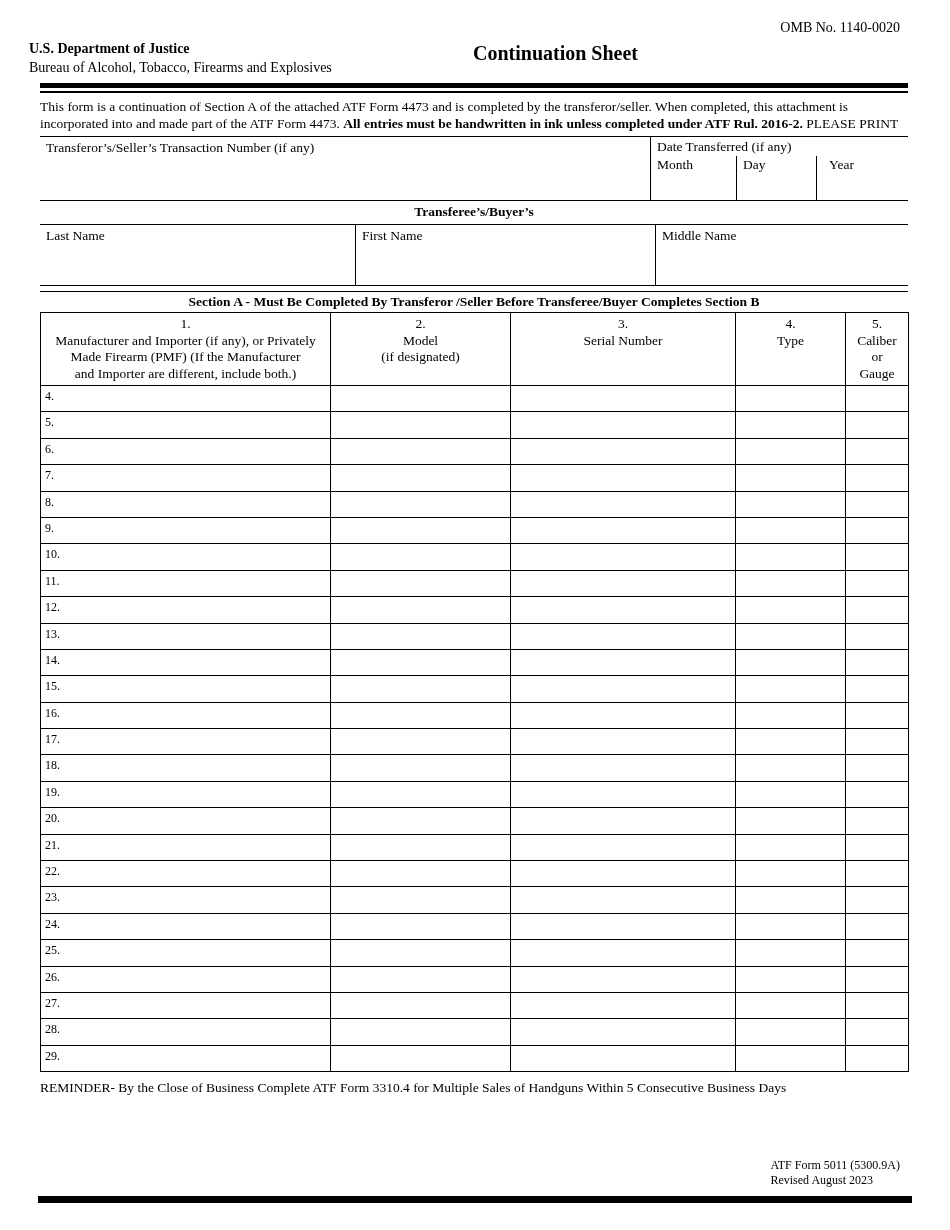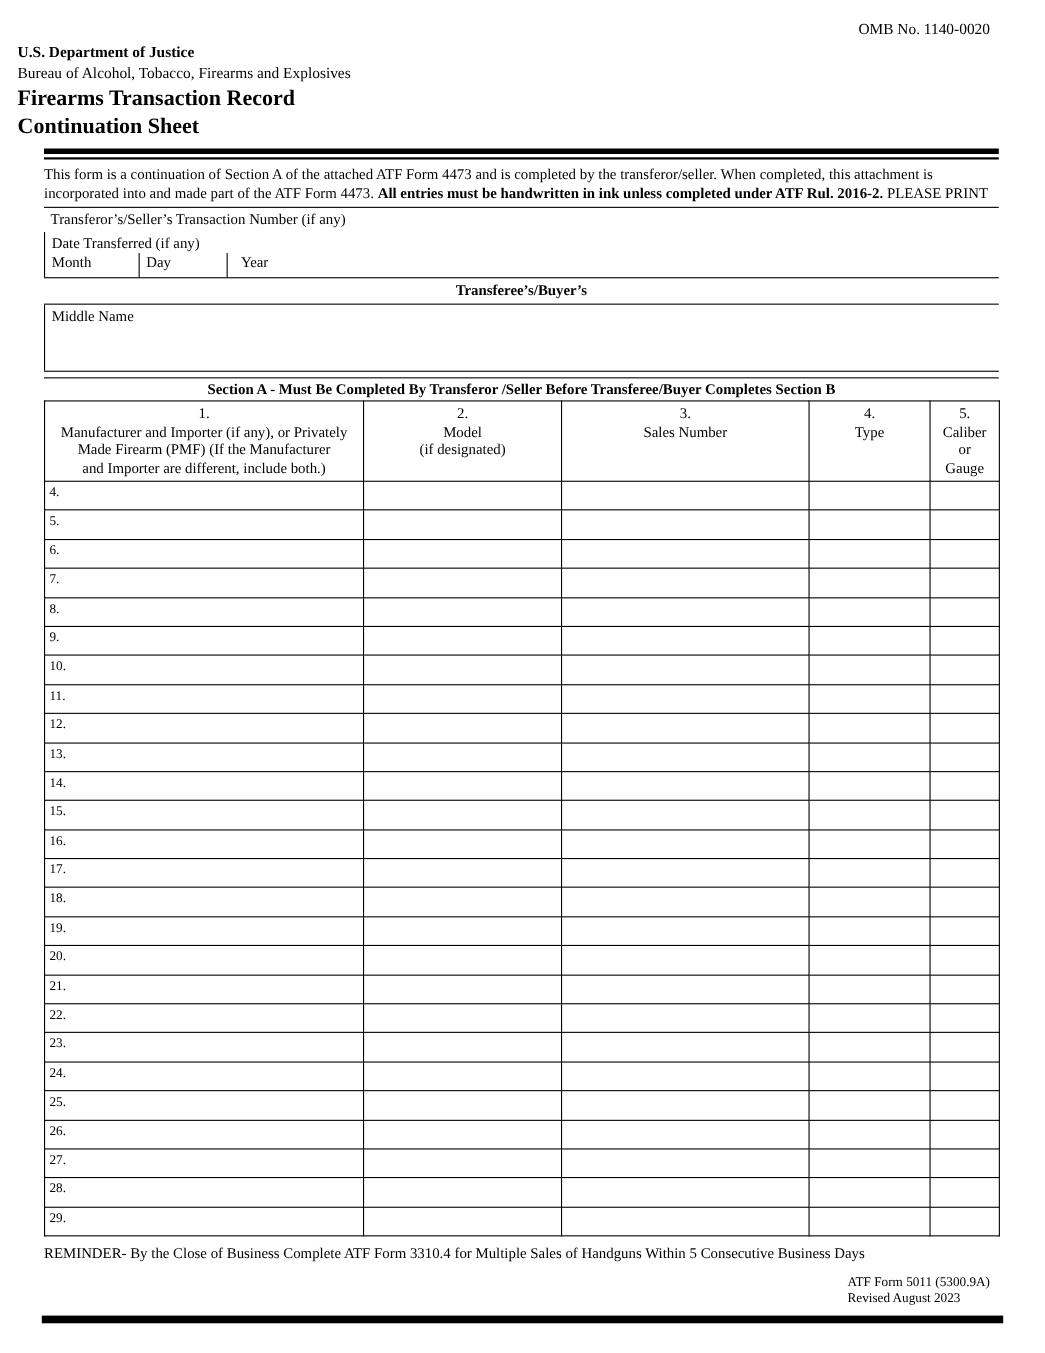--- a/index.html
+++ b/index.html
@@ -2,32 +2,32 @@
 <html><head>
 <meta charset="utf-8">
 <style>
   * { margin:0; padding:0; box-sizing:border-box; }
   html, body { background:#fff; }
   .page { position:relative; width:950px; height:1230px; background:#fff; color:#000;
           font-family:"Liberation Serif", serif; overflow:hidden; }
 
   .omb { text-align:right; padding:20px 50px 0 0; font-size:14px; line-height:16px; }
 
-  .header-flex { display:flex; margin:4px 42px 0 16px; align-items:flex-start;flex-direction:column; }
+  .header-flex { display:flex; margin:4px 42px 0 29px; align-items:flex-start; }
   .agency { width:444px; }
   .agency-main { font-weight:bold; font-size:14px; line-height:17px; }
   .agency-sub { font-size:14px; line-height:17px; margin-top:2px; }
   .title-block { font-weight:bold; font-size:20px; line-height:26px; }
 
   .rule { margin:7px 42px 0 40px; height:10px; border-top:5px solid #000; border-bottom:2px solid #000; }
 
   .intro { margin:0 42px 0 40px; padding:5px 2px 4px 0; font-size:13.5px; line-height:17px; }
 
   .txn-row { margin:0 42px 0 40px; border-top:1.5px solid #000; border-bottom:1.5px solid #000;
-             display:flex; height:65px;flex-direction:column; }
+             display:flex; height:65px; }
   .txn-number { width:610px; padding:3px 6px; font-size:13.5px; line-height:16px; }
   .txn-date { flex:1; border-left:1.5px solid #000; display:flex; flex-direction:column; }
   .date-label { padding:2px 6px 0; font-size:13.5px; line-height:16px; }
   .date-cols { flex:1; display:flex; margin-top:1px; }
   .date-col { font-size:13.5px; padding:1px 6px; line-height:16px; }
   .date-col-month { width:85px; }
   .date-col-day { width:80px; border-left:1.5px solid #000; }
   .date-col-year { flex:1; border-left:1.5px solid #000;padding-left:12px; }
 
   .buyer-header { margin:0 42px 0 40px; text-align:center; font-weight:bold; font-size:13.5px;
@@ -62,21 +62,20 @@
 <div class="page">
 
   <div class="omb">OMB No. 1140-0020</div>
 
   <div class="header-flex">
     <div class="agency">
       <div class="agency-main">U.S. Department of Justice</div>
       <div class="agency-sub">Bureau of Alcohol, Tobacco, Firearms and Explosives</div>
     </div>
     <div class="title-block">
-      <div>Firearms Transaction Record</div>
       <div>Continuation Sheet</div>
     </div>
   </div>
 
   <div class="rule"></div>
 
   <div class="intro"><span>This form is a continuation of Section A of the attached ATF Form 4473 and is completed by the transferor/seller.  When completed, this attachment is incorporated into and made part of the ATF Form 4473.  </span><b>All entries must be handwritten in ink unless completed under ATF Rul. 2016-2.</b><span>  PLEASE PRINT</span></div>
 
   <div class="txn-row">
     <div class="txn-number">
@@ -94,20 +93,26 @@
         <div class="date-col date-col-year">
           <span>Year</span>
         </div>
       </div>
     </div>
   </div>
 
   <div class="buyer-header">Transferee’s/Buyer’s</div>
 
   <div class="name-row">
+    <div class="name-cell name-last">
+      <span>Last Name</span>
+    </div>
+    <div class="name-cell name-first">
+      <span>First Name</span>
+    </div>
     <div class="name-cell name-middle">
       <span>Middle Name</span>
     </div>
   </div>
 
   <div class="section-a-header">Section A - Must Be Completed By Transferor /Seller Before Transferee/Buyer Completes Section B</div>
 
   <table class="firearms">
     <colgroup>
       <col style="width:290px">
@@ -124,21 +129,21 @@
 Made Firearm (PMF) (If the Manufacturer
 and Importer are different, include both.)</div>
         </th>
         <th>
           <div class="col-num">2.</div>
           <div class="col-label">Model
 (if designated)</div>
         </th>
         <th>
           <div class="col-num">3.</div>
-          <div class="col-label">Sales Number</div>
+          <div class="col-label">Serial Number</div>
         </th>
         <th>
           <div class="col-num">4.</div>
           <div class="col-label">Type</div>
         </th>
         <th>
           <div class="col-num">5.</div>
           <div class="col-label">Caliber or
 Gauge</div>
         </th>

